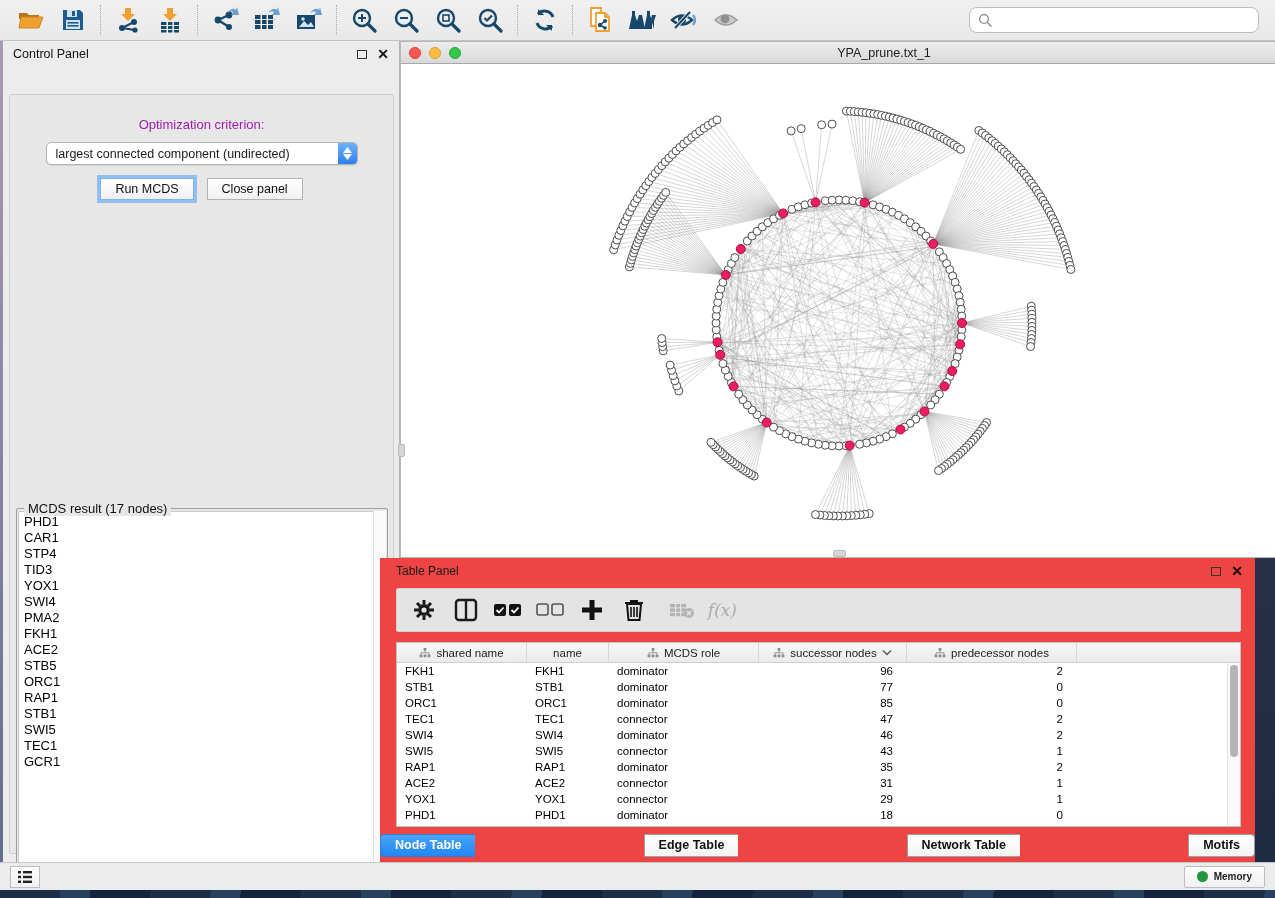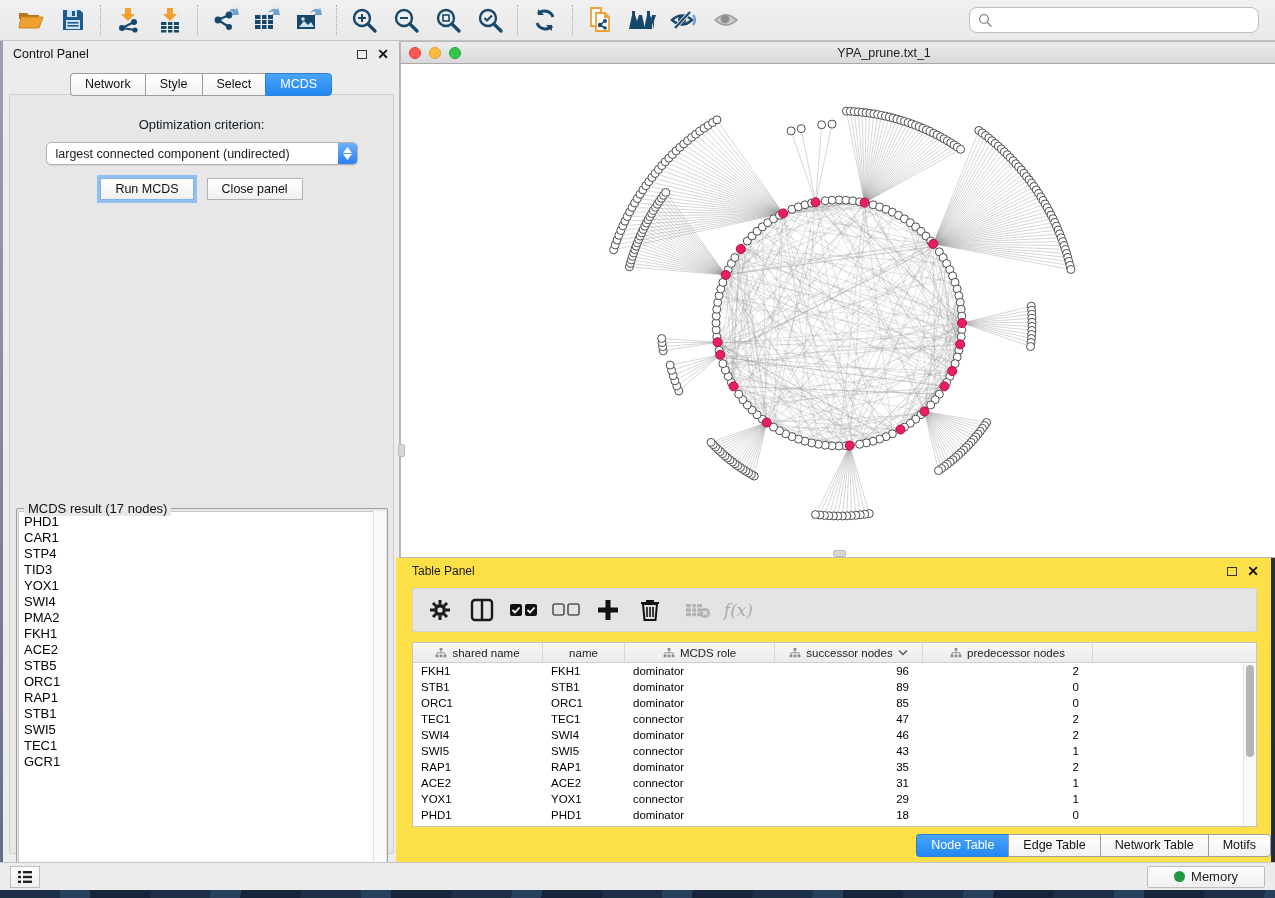--- a/index.html
+++ b/index.html
@@ -35,21 +35,21 @@
 
   .cp-tabs { display:flex; justify-content:center; position:relative; z-index:2; margin-top:6px; }
   .cp-tab { padding:3px 14px 4px; background:linear-gradient(#ffffff,#f3f3f3); border:1px solid #9d9d9d;
     border-right:none; font-size:12.5px; cursor:pointer; color:#111; }
   .cp-tab:first-child { border-radius:4px 0 0 4px; }
   .cp-tab:last-child { border-right:1px solid #9d9d9d; border-radius:0 4px 4px 0; }
   .cp-tab.active { background:linear-gradient(#4aa4fb,#2187f2); color:#fff; border-color:#2b7fd4; }
 
   .cp-body { position:absolute; left:6px; top:53px; width:385px; height:760px;
     background:#e7e7e7; border:1px solid #cfcfcf; border-radius:2px; padding-top:22px; }
-  .opt-label { text-align:center; font-size:13px; color:#0f172a; margin-bottom:10px; }
+  .opt-label { text-align:center; font-size:13px; color:#a21caf; margin-bottom:10px; }
   .dropdown { margin:0 auto; width:312px; height:23px; background:#fff; border:1px solid #b4b4b4;
     border-radius:5px; display:flex; align-items:center; cursor:pointer;
     box-shadow:0 1px 1px rgba(0,0,0,.08); }
   .dropdown .dd-text { flex:1; padding:0 9px; font-size:12.5px; white-space:nowrap; }
   .dd-stepper { width:19px; height:21px; border-radius:0 4px 4px 0;
     background:linear-gradient(#6db2fb,#2e7ef0); display:flex; flex-direction:column;
     align-items:center; justify-content:center; gap:1px; }
   .dd-stepper svg { display:block; }
   .btn-row { display:flex; justify-content:center; gap:13px; margin-top:13px; }
   .mac-btn { height:22px; padding:0 14px; background:linear-gradient(#ffffff,#f0f0f0);
@@ -77,21 +77,21 @@
   .tl.yellow { background:#fdbc40; border:1px solid #de9f34; }
   .tl.green { background:#33c748; border:1px solid #27a53a; }
   .net-title { position:absolute; left:0; right:0; text-align:center; font-size:12.5px; color:#222; }
   .net-canvas { position:relative; height:494px; background:#fff; border:1px solid #b8b8b8; border-top:none; overflow:hidden; }
   .split-grip-h { position:absolute; left:432px; bottom:0px; width:13px; height:7px;
     background:#d6d6d6; border:1px solid #bbb; border-radius:2px; }
   .split-grip-v { position:absolute; left:398px; top:444px; width:7px; height:13px;
     background:#d6d6d6; border:1px solid #bbb; border-radius:2px; z-index:5; }
 
   
-  .table-panel { position:absolute; left:396px; top:558px; width:875px; height:304px; background:#fde047; }
+  .table-panel { position:absolute; left:380px; top:558px; width:875px; height:304px; background:#ef4444; }
   .tp-titlebar { height:26px; display:flex; align-items:center; padding:0 12px 0 16px; }
   .tp-toolbar { position:absolute; left:16px; top:30px; width:845px; height:44px;
     background:#e4e4e4; border:1px solid #d2d2d2; border-radius:2px;
     display:flex; align-items:center; padding:0 8px; gap:4px; }
   .tp-btn { width:38px; height:34px; display:flex; align-items:center; justify-content:center; cursor:pointer; }
   .tp-btn.disabled { cursor:default;justify-content:flex-end; }
   .fx { font-family:"DejaVu Serif",serif; font-style:italic; font-size:17px; color:#aaa; }
 
   .data-table { position:absolute; left:16px; top:84px; width:845px; height:185px;
     background:#fff; border:1px solid #c4c4c4; }
@@ -100,35 +100,35 @@
   .dt-hcell { display:flex; align-items:center; justify-content:center; gap:5px;
     border-right:1px solid #d8d8d8; font-size:11.5px; color:#222; cursor:pointer; position:relative; }
   .dt-body { position:absolute; left:0; top:20px; right:13px; bottom:0; overflow:hidden; }
   .dt-row { display:flex; height:16px; cursor:default; }
   .dt-cell { font-size:11.5px; line-height:16px; color:#000; padding:0 14px 0 8px; white-space:nowrap; overflow:hidden; }
   .dt-cell.num { text-align:right; }
   .dt-scroll { position:absolute; top:20px; right:0; width:13px; bottom:0;
     background:#fafafa; border-left:1px solid #e4e4e4; }
   .dt-thumb { position:absolute; left:2px; top:2px; width:8px; height:92px; background:#b5b5b5; border-radius:4px; }
 
-  .tp-tabs { position:absolute; left:0; right:0; top:276px; display:flex; justify-content:flex-end; }
+  .tp-tabs { position:absolute; left:0; right:0; top:276px; display:flex; justify-content:space-between;font-weight:bold; }
   .tp-tab { padding:3px 14px 4px; background:linear-gradient(#ffffff,#f3f3f3); border:1px solid #9d9d9d;
     border-right:none; font-size:12.5px; cursor:pointer; color:#111; }
   .tp-tab:first-child { border-radius:4px 0 0 4px; }
   .tp-tab:last-child { border-right:1px solid #9d9d9d; border-radius:0 4px 4px 0; }
   .tp-tab.active { background:linear-gradient(#4aa4fb,#2187f2); color:#fff; border-color:#2b7fd4; }
 
   
   .statusbar { position:absolute; left:0; top:862px; width:1275px; height:28px;
     background:#ececec; border-top:1px solid #c6c6c6; display:flex; align-items:center; padding:0 10px; }
   .list-btn { width:30px; height:22px; background:linear-gradient(#fdfdfd,#f0f0f0); border:1px solid #bdbdbd;
     display:flex; align-items:center; justify-content:center; cursor:pointer; }
-  .memory-btn { margin-left:auto; height:22px; padding:0 26px; background:linear-gradient(#fdfdfd,#f0f0f0);
+  .memory-btn { margin-left:auto; height:22px; padding:0 12px; background:linear-gradient(#fdfdfd,#f0f0f0);
     border:1px solid #bdbdbd; border-radius:2px; display:flex; align-items:center; gap:6px;
-    font-size:13px; cursor:pointer; }
+    font-size:10px; cursor:pointer;font-weight:bold; }
   .mem-dot { width:11px; height:11px; border-radius:50%; background:#21963f; }
 </style>
 </head>
 <body>
 
 <div class="toolbar">
   <div class="tb-btn">
     <svg width="28" height="24" viewBox="0 0 28 24">
       <path d="M2 5 h8 l2 2 h10 v4 H2 z" fill="#b5741f"></path>
       <path d="M4 9 h22 l-4 11 H2 z" fill="#f0a030" stroke="#c8871f"></path>
@@ -289,26 +289,20 @@
 <div class="bottom-strip"></div>
 
 <div class="control-panel">
   <div class="cp-titlebar">
     <span class="cp-title">Control Panel</span>
     <span class="cp-win-icons">
       <span class="float-ico"></span>
       <span class="close-ico">✕</span>
     </span>
   </div>
-  <div class="cp-tabs" id="cp-tabs">
-      <div class="cp-tab">Network</div>
-      <div class="cp-tab">Style</div>
-      <div class="cp-tab">Select</div>
-      <div class="cp-tab active">MCDS</div>
-    </div>
   <div class="cp-body">
     <div class="opt-label">Optimization criterion:</div>
     <div class="dropdown">
       <span class="dd-text">largest connected component (undirected)</span>
       <span class="dd-stepper">
         <svg width="9" height="6" viewBox="0 0 9 6">
             <path d="M4.5 0 L9 6 H0 z" fill="#fff"></path>
           </svg>
         <svg width="9" height="6" viewBox="0 0 9 6">
             <path d="M4.5 6 L0 0 H9 z" fill="#fff"></path>
@@ -1358,21 +1352,21 @@
           <div class="dt-cell" style="width: 130px;">FKH1</div>
           <div class="dt-cell" style="width: 82px;">FKH1</div>
           <div class="dt-cell" style="width: 150px;">dominator</div>
           <div class="dt-cell num" style="width: 148px;">96</div>
           <div class="dt-cell num" style="width: 170px;">2</div>
         </div>
         <div class="dt-row">
           <div class="dt-cell" style="width: 130px;">STB1</div>
           <div class="dt-cell" style="width: 82px;">STB1</div>
           <div class="dt-cell" style="width: 150px;">dominator</div>
-          <div class="dt-cell num" style="width: 148px;">89</div>
+          <div class="dt-cell num" style="width: 148px;">77</div>
           <div class="dt-cell num" style="width: 170px;">0</div>
         </div>
         <div class="dt-row">
           <div class="dt-cell" style="width: 130px;">ORC1</div>
           <div class="dt-cell" style="width: 82px;">ORC1</div>
           <div class="dt-cell" style="width: 150px;">dominator</div>
           <div class="dt-cell num" style="width: 148px;">85</div>
           <div class="dt-cell num" style="width: 170px;">0</div>
         </div>
         <div class="dt-row">

